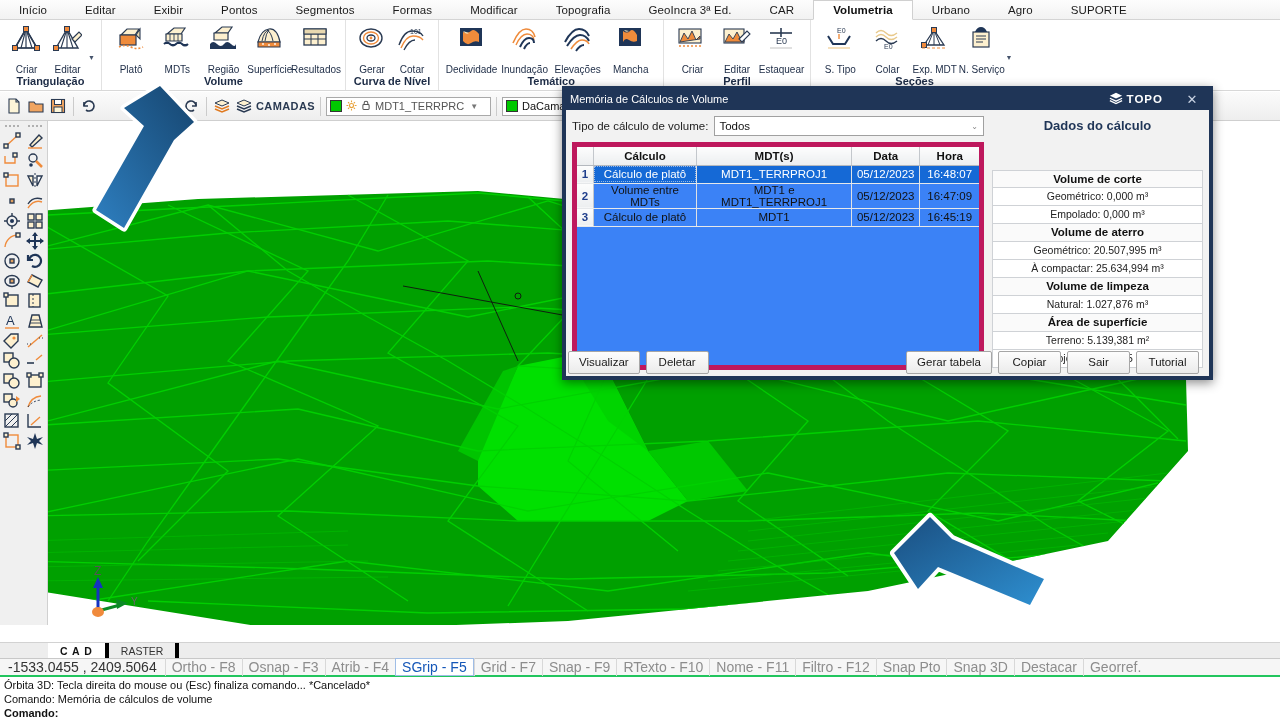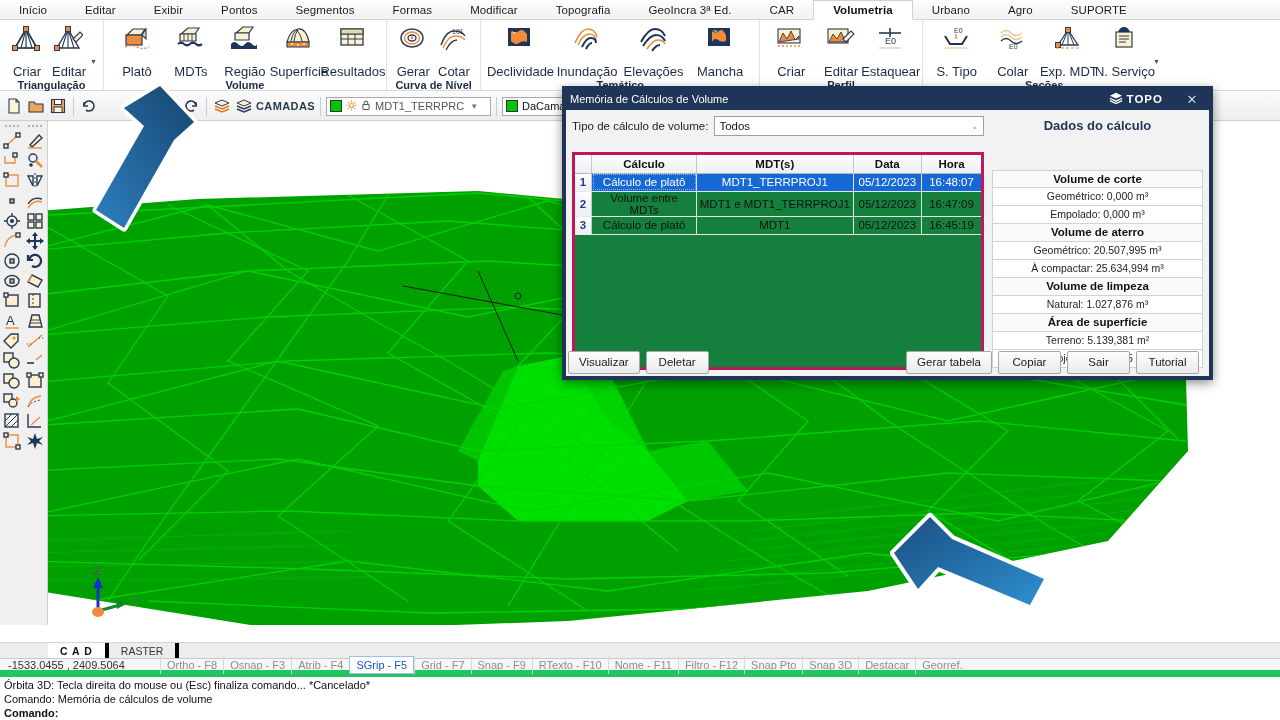--- a/index.html
+++ b/index.html
@@ -42,21 +42,21 @@
   }
   .rgroup { display: flex; flex-direction: column; position: relative; padding: 0 6px; }
   .rgroup + .rgroup { border-left: 1px solid #e2e2e2; }
   .rbtns { display: flex; align-items: flex-end; flex: 1; padding-top: 3px; }
   .rbtn {
     width: 100%; min-width: 40px;
     display: flex; flex-direction: column; align-items: center;
     padding: 2px 4px 0; cursor: default;
   }
   .rbtn .ico { width: 32px; height: 30px; display: block; }
-  .rbtn .lbl { font-size: 13px; color: #1c2b45; margin-top: 9px; white-space: nowrap; }
+  .rbtn .lbl { font-size: 10px; color: #1c2b45; margin-top: 9px; white-space: nowrap; }
   .gtitle {
     text-align: center; font-size: 11px; color: #1c2b45; font-weight: bold;
     padding-bottom: 3px; height: 16px; line-height: 13px;
   }
   .rcaret {
     width: 9px; align-self: flex-end; margin-bottom: 14px;
     font-size: 7px; color: #45536b;
   }
 
   
@@ -126,21 +126,21 @@
   .filter-row { display: flex; align-items: center; gap: 6px; height: 20px; }
   .filter-lbl { font-size: 11.5px; color: #222; white-space: nowrap; }
   .filter-select {
     flex: 1; height: 20px; border: 1px solid #a0a0a0; background: #fff;
     display: flex; align-items: center; padding: 0 4px;
     font-size: 11.5px; color: #111; position: relative;
   }
   .filter-select .cdrop { position: absolute; right: 5px; color: #888; }
 
   .grid-wrap {
-    margin-top: 16px; flex: 1; border: 3px solid #be185d; background: #15803d;
+    margin-top: 6px; flex: 1; border: 5px solid #be185d; background: #3b82f6;
     overflow: hidden;
   }
   table.grid { width: 100%; border-collapse: collapse; font-size: 11.5px; }
   table.grid th {
     background: linear-gradient(#fdfdfd,#eceef0);
     border-right: 1px solid #c3c7cc; border-bottom: 1px solid #b4b8be;
     font-weight: bold; color: #111; height: 18px; padding: 0 2px;
   }
   table.grid td {
     border-right: 1px solid #dfe1e4; border-bottom: 1px solid #e6e8ea;
@@ -189,22 +189,22 @@
     display: flex; align-items: stretch; padding-left: 48px; font-size: 10.5px;
   }
   .doctab {
     padding: 0 12px; display: flex; align-items: center;
     color: #333; border-right: 4px solid #000000;
   }
   .doctab.active { background: #fff; font-weight: bold; letter-spacing: 1px; color: #111; }
 
   .statusbar {
     position: absolute; top: 659px; left: 0; width: 1280px; height: 18px;
-    background: #f6f6f6; border-bottom: 7px solid #22c55e;
-    display: flex; align-items: center; font-size: 11px; color: #333;
+    background: #f6f6f6; border-bottom: 2px solid #22c55e;
+    display: flex; align-items: center; font-size: 14px; color: #333;
   }
   .coords { padding: 0 8px; white-space: nowrap; min-width: 160px; }
   .toggles { display: flex; align-items: stretch; height: 18px; }
   .toggle {
     padding: 0 6px; display: flex; align-items: center;
     border-left: 1px solid #d8d8d8; color: #8d8d8d; white-space: nowrap;
   }
   .toggle.on { color: #1557b8; background: #fff; border: 1px solid #9fbde6; }
 
   .cmdline {

